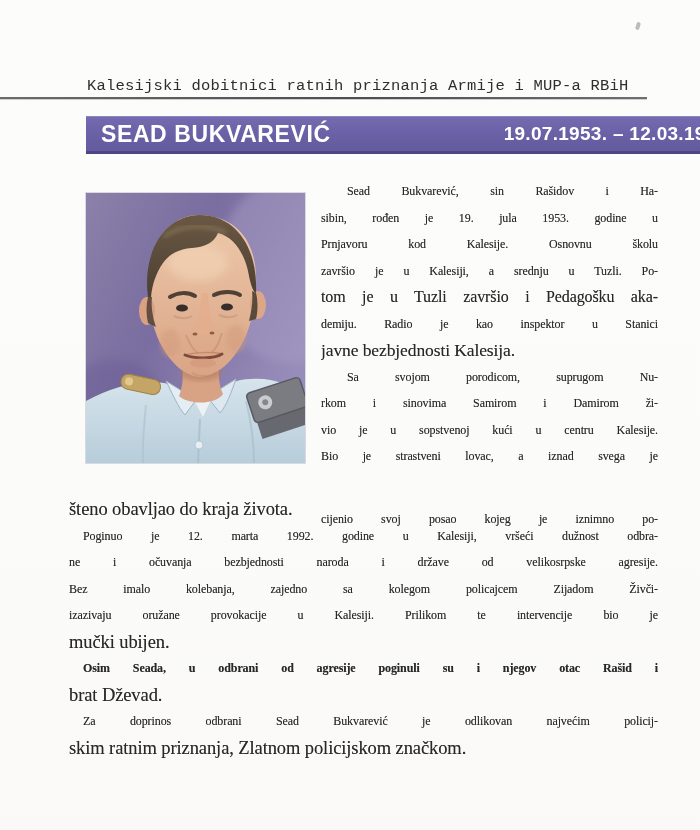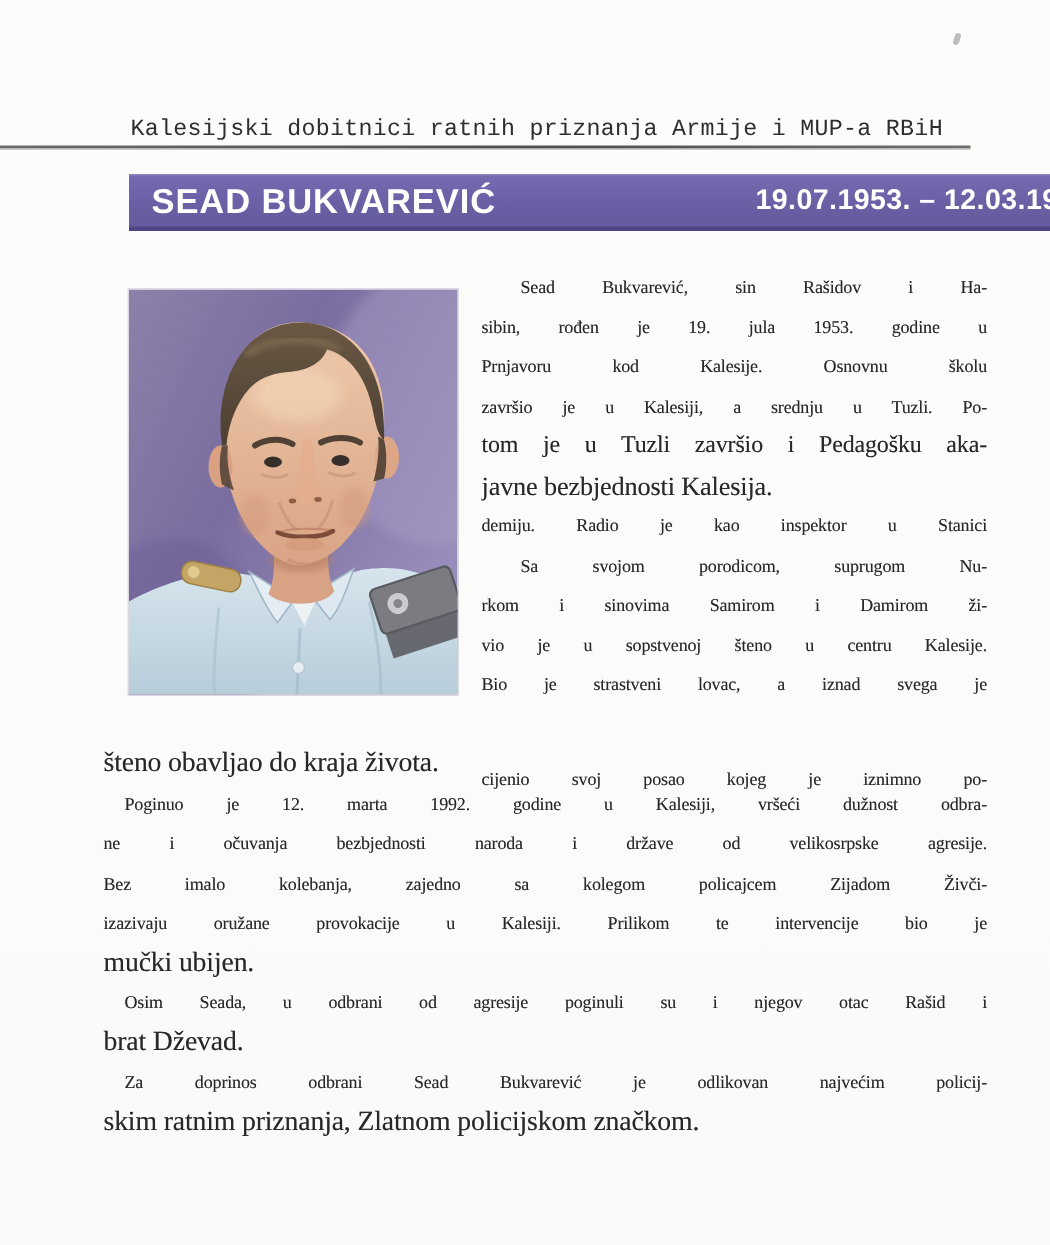--- a/index.html
+++ b/index.html
@@ -163,35 +163,35 @@
       <path d="M106,180 C112,184 124,184 130,180" stroke="#c08a6c" stroke-width="2" fill="none" opacity="0.5"></path>
     </svg>
   </div>
 
   <div class="col-block">
       <div class="line j ind" style="font-size: 12px;"><span class="txt">Sead Bukvarević, sin Rašidov i Ha-</span></div>
       <div class="line j" style="font-size: 12px;"><span class="txt">sibin, rođen je 19. jula 1953. godine u</span></div>
       <div class="line j" style="font-size: 12px;"><span class="txt">Prnjavoru kod Kalesije. Osnovnu školu</span></div>
       <div class="line j" style="font-size: 12px;"><span class="txt">završio je u Kalesiji, a srednju u Tuzli. Po-</span></div>
       <div class="line j" style="font-size: 16px;"><span class="txt">tom je u Tuzli završio i Pedagošku aka-</span></div>
+      <div class="line j" style="font-size: 12px;"><span class="txt">demiju. Radio je kao inspektor u Stanici</span></div>
       <div class="line"><span class="txt">javne bezbjednosti Kalesija.</span></div>
-      <div class="line j" style="font-size: 12px;"><span class="txt">demiju. Radio je kao inspektor u Stanici</span></div>
       <div class="line j ind" style="font-size: 12px;"><span class="txt">Sa svojom porodicom, suprugom Nu-</span></div>
       <div class="line j" style="font-size: 12px;"><span class="txt">rkom i sinovima Samirom i Damirom ži-</span></div>
-      <div class="line j" style="font-size: 12px;"><span class="txt">vio je u sopstvenoj šteno u centru Kalesije.</span></div>
+      <div class="line j" style="font-size: 12px;"><span class="txt">vio je u sopstvenoj kući u centru Kalesije.</span></div>
       <div class="line j" style="font-size: 12px;"><span class="txt">Bio je strastveni lovac, a iznad svega je</span></div>
       <div class="line j" style="font-size: 12px; margin-top: 36px;"><span class="txt">cijenio svoj posao kojeg je iznimno po-</span></div>
     </div>
 
   <div class="full-block">
       <div class="line"><span class="txt">šteno obavljao do kraja života.</span></div>
       <div class="line j ind" style="font-size: 12px;"><span class="txt">Poginuo je 12. marta 1992. godine u Kalesiji, vršeći dužnost odbra-</span></div>
       <div class="line j" style="font-size: 12px;"><span class="txt">ne i očuvanja bezbjednosti naroda i države od velikosrpske agresije.</span></div>
       <div class="line j" style="font-size: 12px;"><span class="txt">Bez imalo kolebanja, zajedno sa kolegom policajcem Zijadom Živči-</span></div>
       <div class="line j" style="font-size: 12px;"><span class="txt">izazivaju oružane provokacije u Kalesiji. Prilikom te intervencije bio je</span></div>
       <div class="line"><span class="txt">mučki ubijen.</span></div>
-      <div class="line j ind" style="font-size: 12px;"><span class="txt">Osim Seada, u odbrani od agresije poginuli su i njegov otac Rašid i</span></div>
+      <div class="line j ind" style="font-size: 12px; font-weight: bold;"><span class="txt">Osim Seada, u odbrani od agresije poginuli su i njegov otac Rašid i</span></div>
       <div class="line"><span class="txt">brat Dževad.</span></div>
       <div class="line j ind" style="font-size: 12px;"><span class="txt">Za doprinos odbrani Sead Bukvarević je odlikovan najvećim policij-</span></div>
       <div class="line"><span class="txt">skim ratnim priznanja, Zlatnom policijskom značkom.</span></div>
     </div>
 
 </div>
 
 </body></html>

